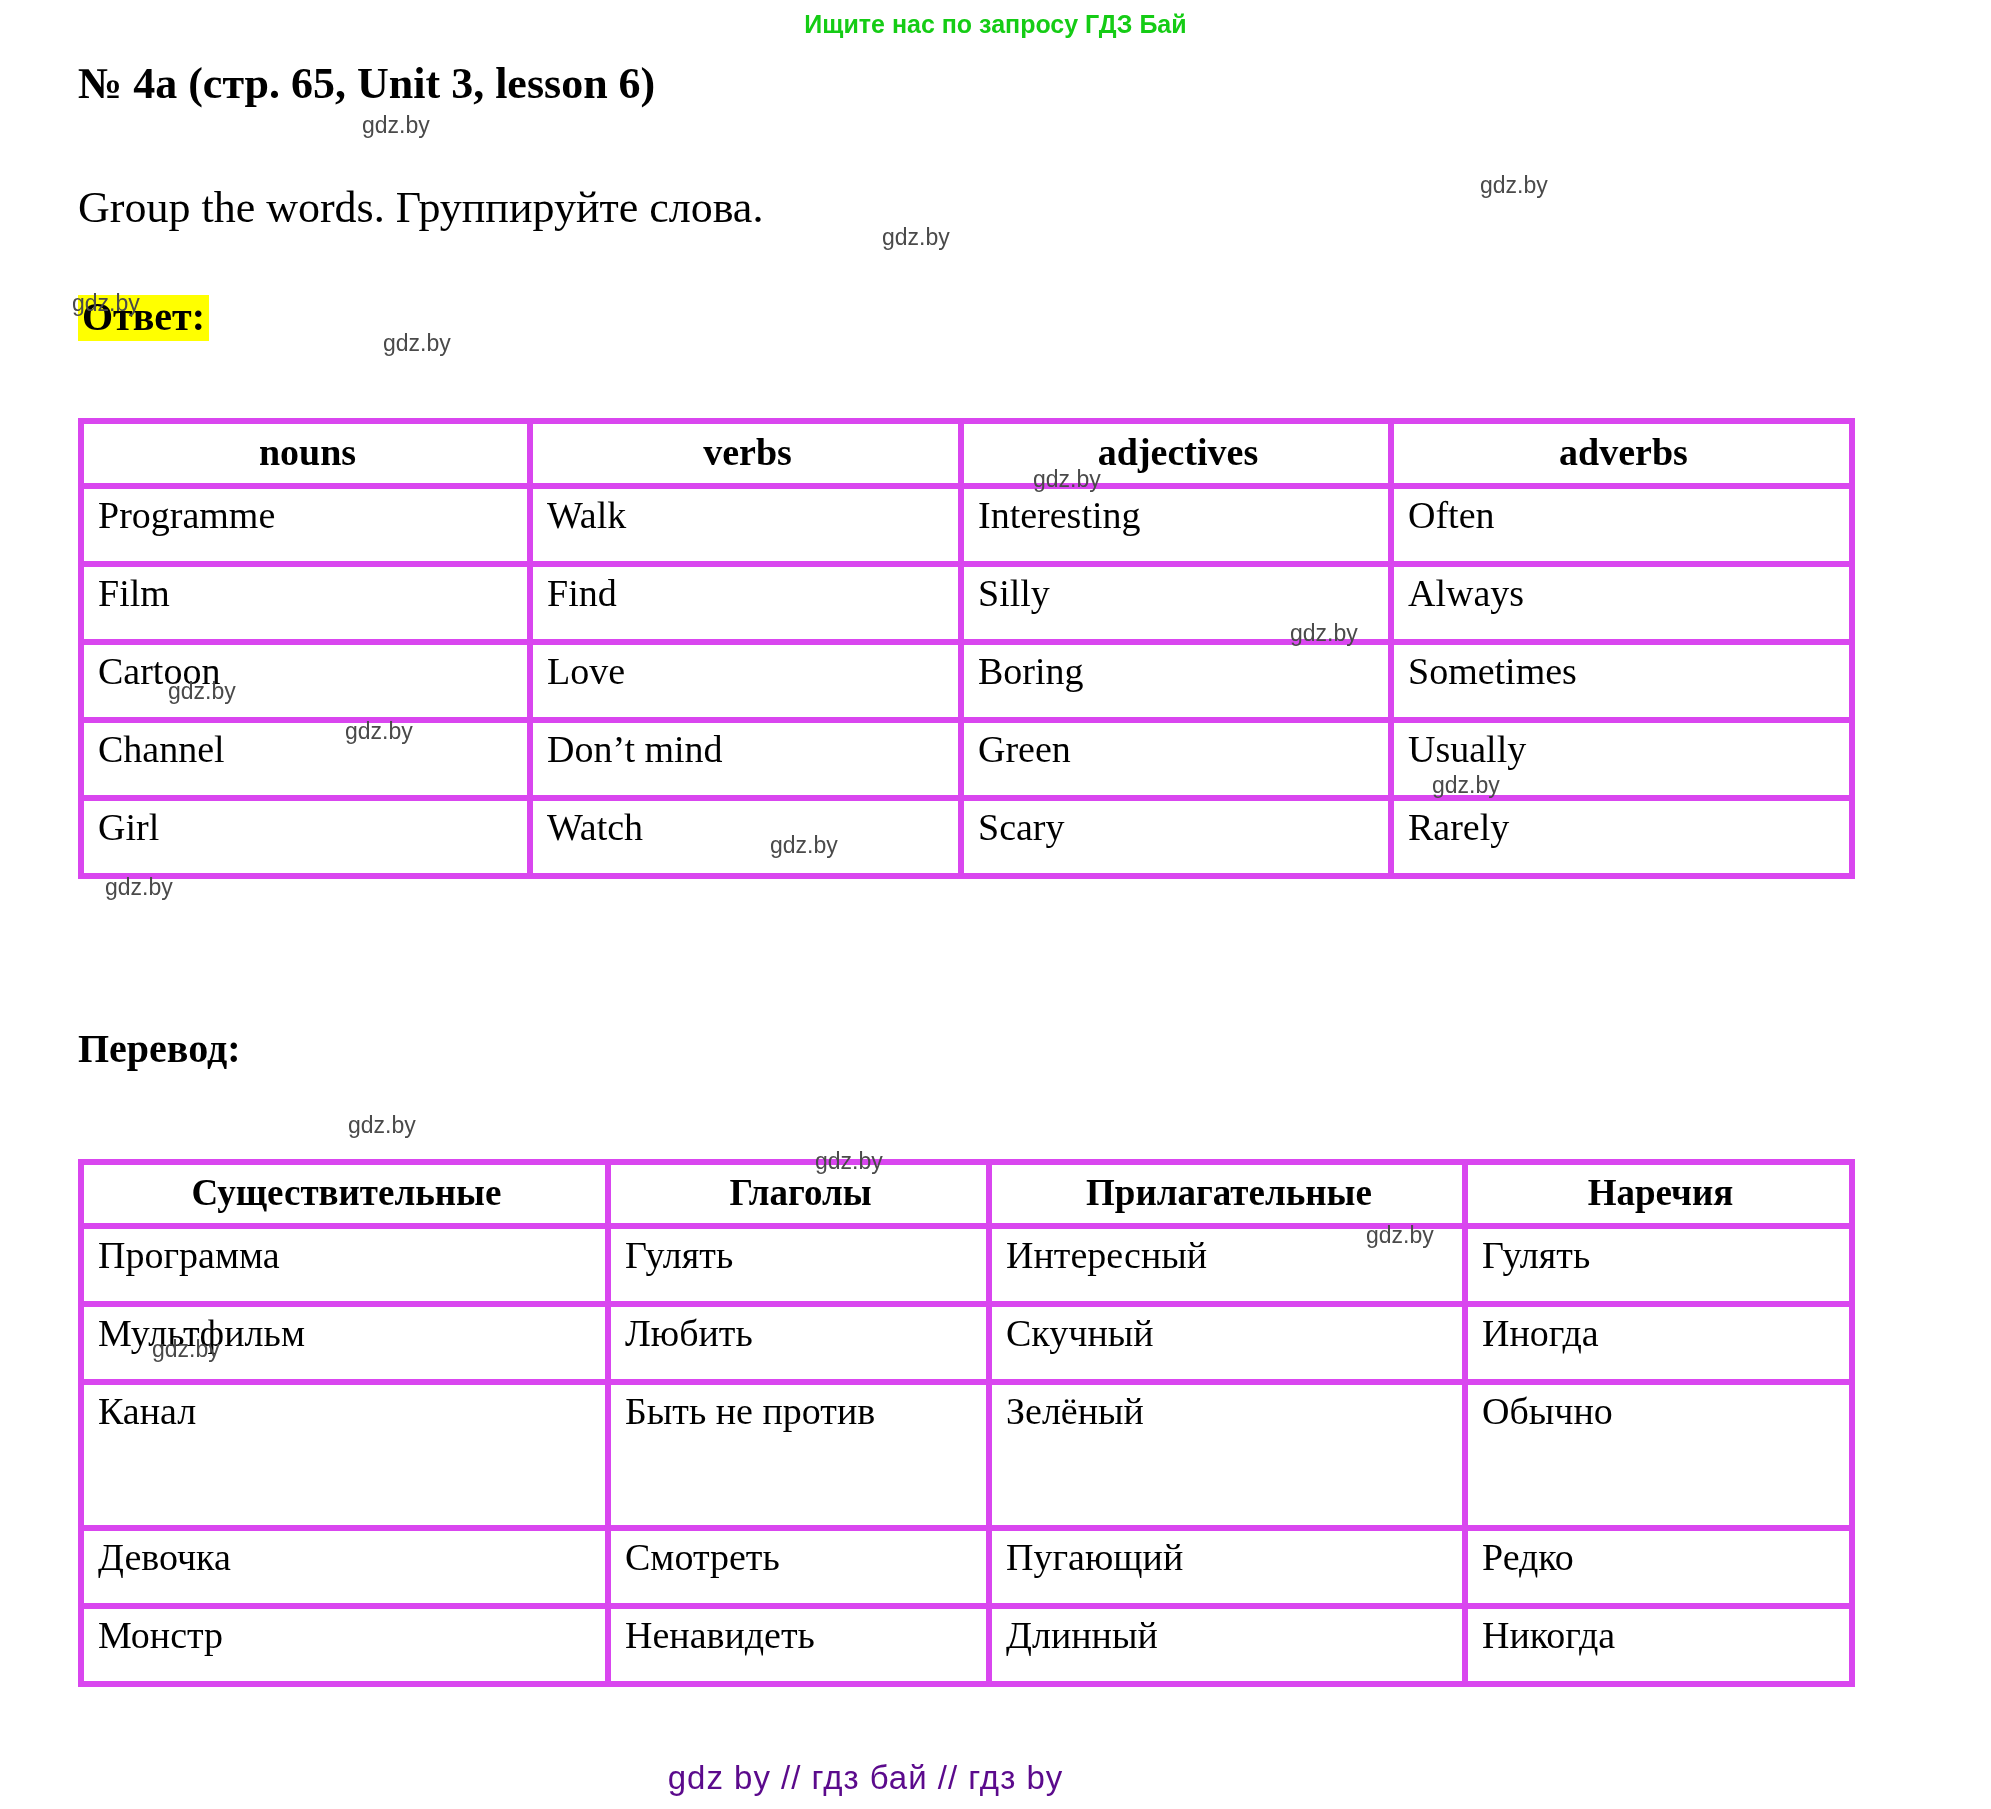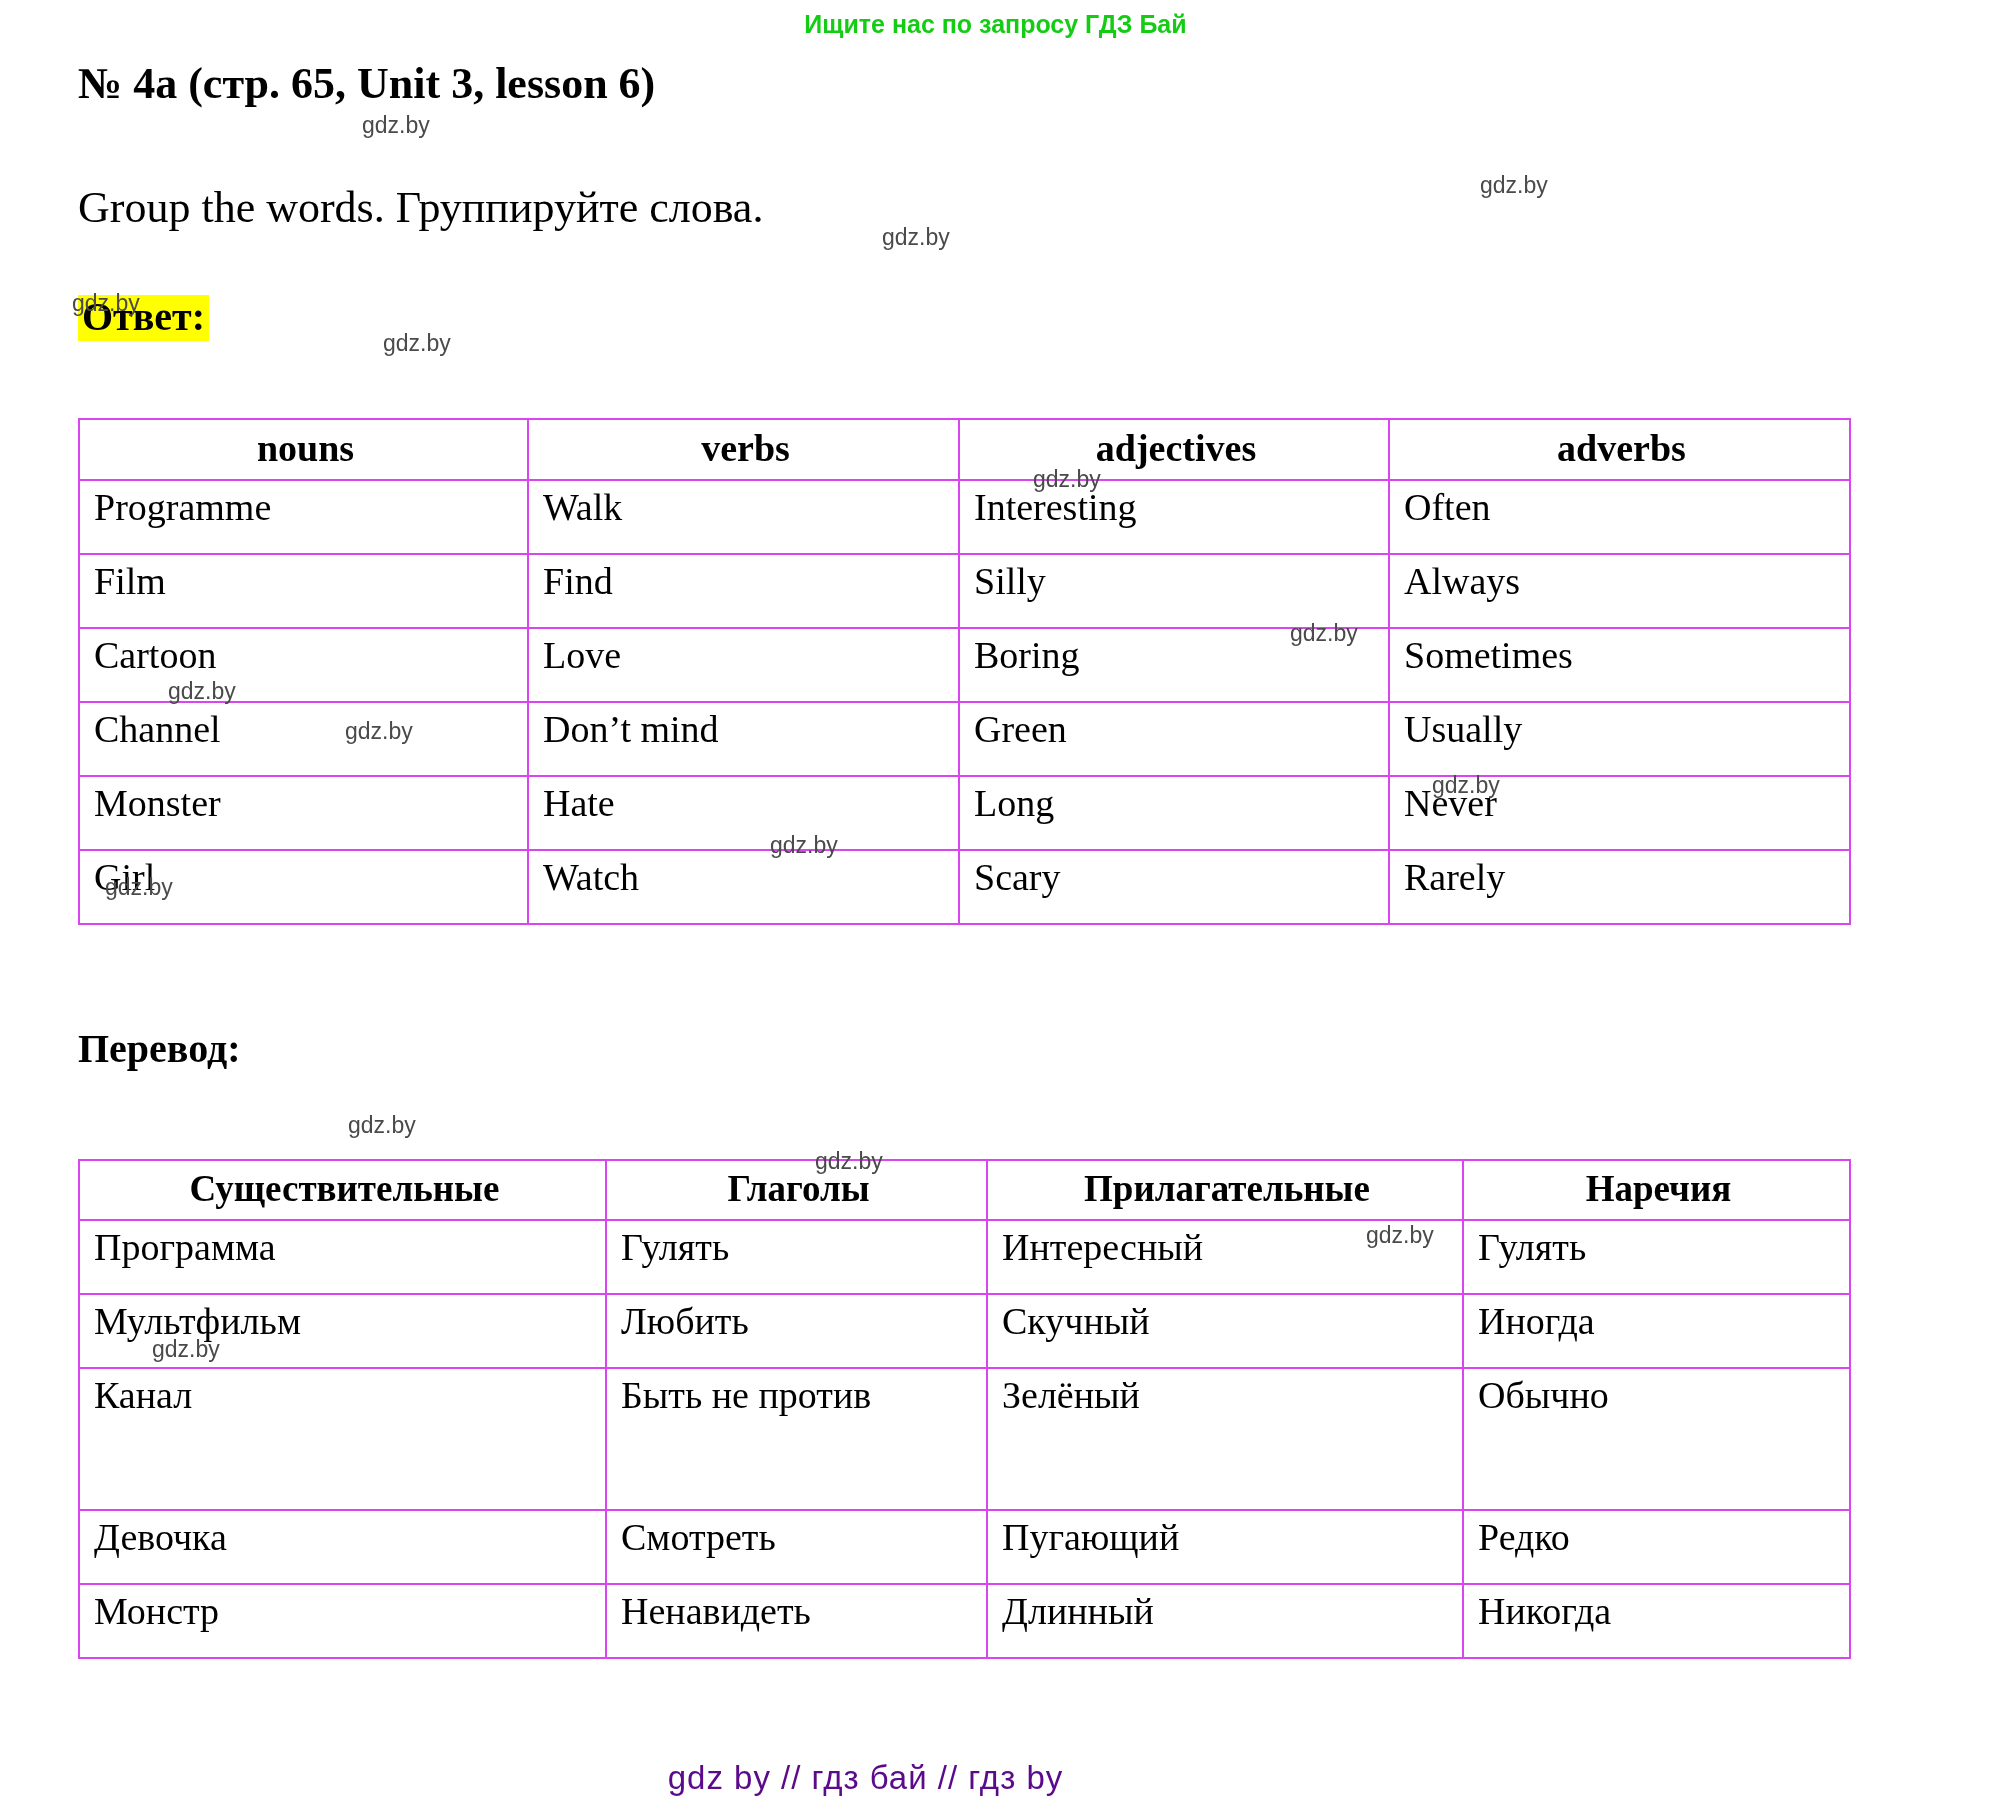--- a/index.html
+++ b/index.html
@@ -78,21 +78,21 @@
     line-height: 1.0;
   }
 
   
   table.word-table {
     position: absolute;
     border-collapse: collapse;
     table-layout: fixed;
   }
   table.word-table td, table.word-table th {
-    border: 2px solid #d946ef;
+    border: 6px solid #d946ef;
     padding: 4px 10px 6px 14px;
     font-size: 38px;
     font-weight: normal;
     text-align: left;
     vertical-align: top;
     line-height: 1.18;
     background: transparent;
   }
   table.word-table th {
     text-align: center;
@@ -196,26 +196,20 @@
         <td>Cartoon</td>
         <td>Love</td>
         <td>Boring</td>
         <td>Sometimes</td>
       </tr>
       <tr>
         <td>Channel</td>
         <td>Don’t mind</td>
         <td>Green</td>
         <td>Usually</td>
-      </tr>
-      <tr>
-        <td>Monster</td>
-        <td>Hate</td>
-        <td>Long</td>
-        <td>Never</td>
       </tr>
       <tr>
         <td>Girl</td>
         <td>Watch</td>
         <td>Scary</td>
         <td>Rarely</td>
       </tr>
     </tbody>
   </table>
 

